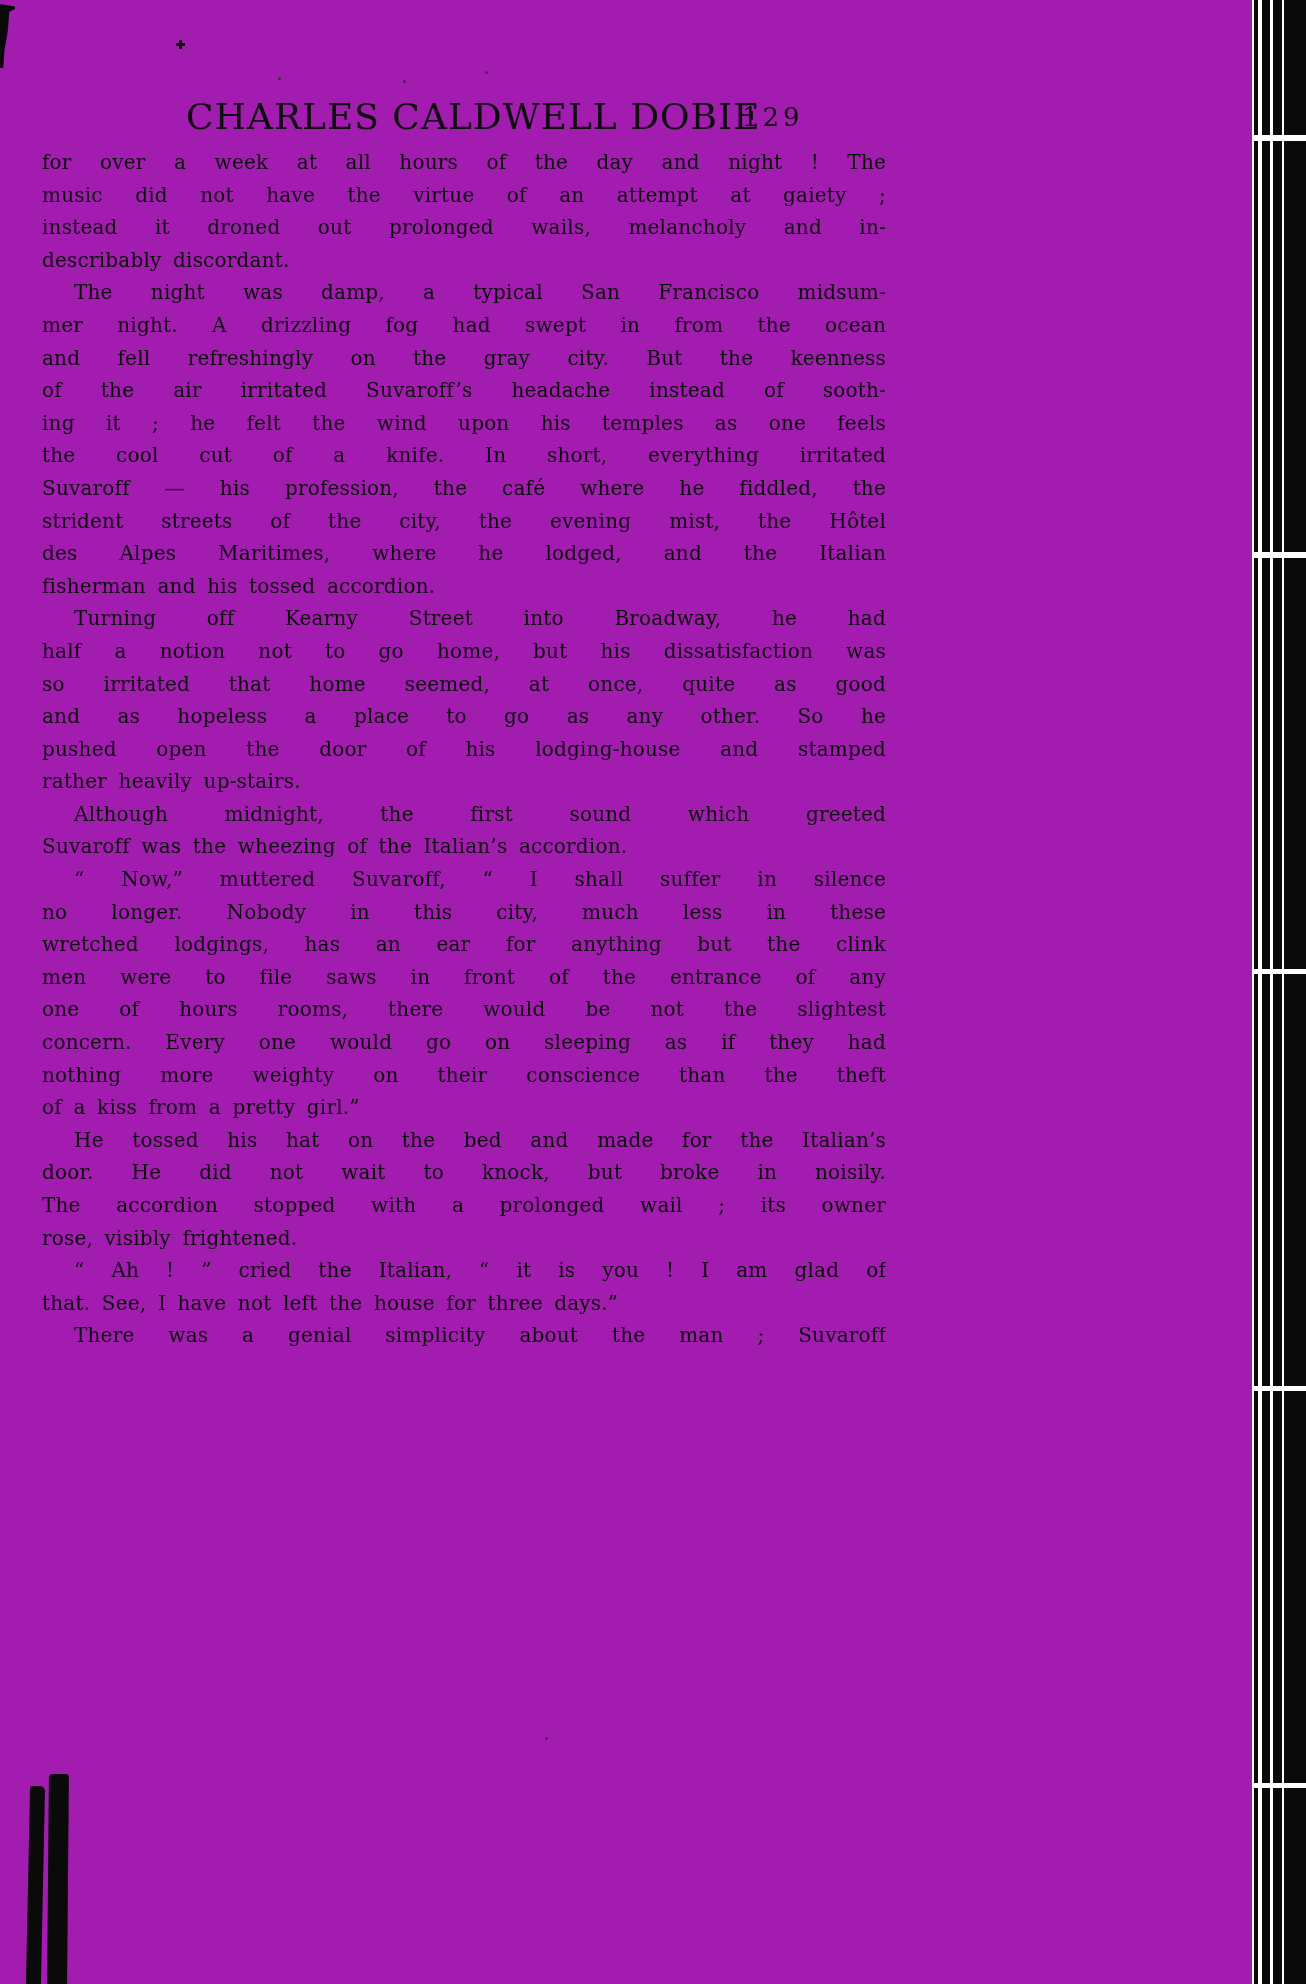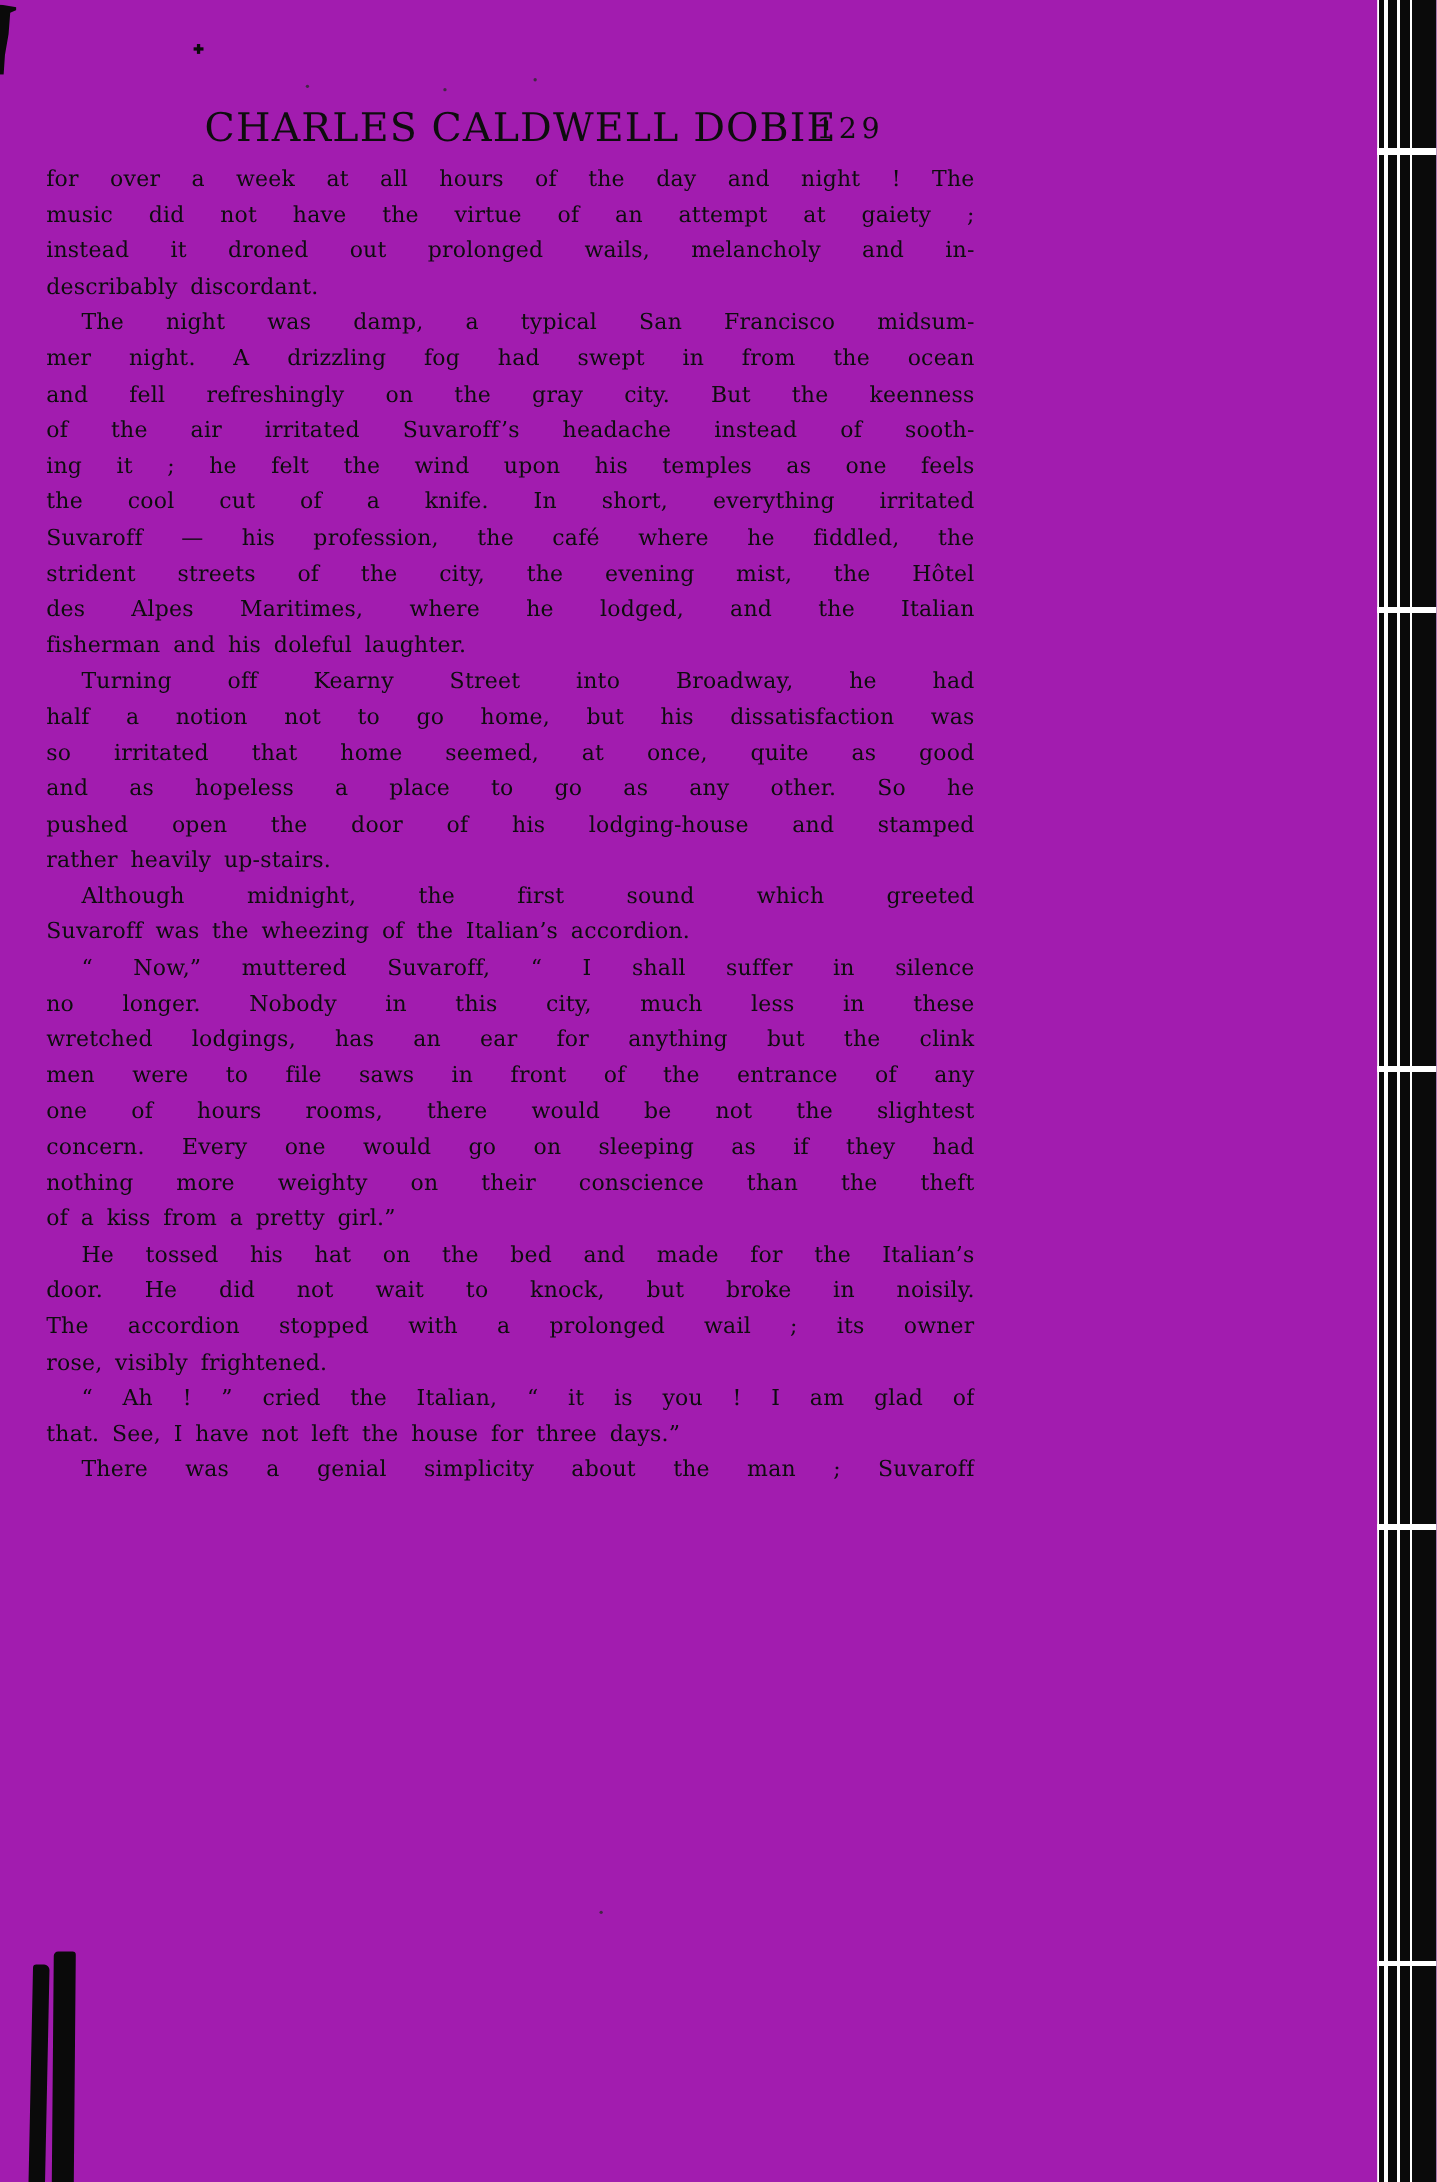--- a/index.html
+++ b/index.html
@@ -135,21 +135,21 @@
       <div class="paragraph">
         <div class="line indent">The night was damp, a typical San Francisco midsum-</div>
         <div class="line">mer night.  A drizzling fog had swept in from the ocean</div>
         <div class="line">and fell refreshingly on the gray city.  But the keenness</div>
         <div class="line">of the air irritated Suvaroff’s headache instead of sooth-</div>
         <div class="line">ing it ; he felt the wind upon his temples as one feels</div>
         <div class="line">the cool cut of a knife.  In short, everything irritated</div>
         <div class="line">Suvaroff — his profession, the café where he fiddled, the</div>
         <div class="line">strident streets of the city, the evening mist, the Hôtel</div>
         <div class="line">des Alpes Maritimes, where he lodged, and the Italian</div>
-        <div class="line last">fisherman and his doleful laughter.</div>
+        <div class="line last">fisherman and his tossed accordion.</div>
       </div>
       <div class="paragraph">
         <div class="line indent">Turning off Kearny Street into Broadway, he had</div>
         <div class="line">half a notion not to go home, but his dissatisfaction was</div>
         <div class="line">so irritated that home seemed, at once, quite as good</div>
         <div class="line">and as hopeless a place to go as any other.  So he</div>
         <div class="line">pushed open the door of his lodging-house and stamped</div>
         <div class="line last">rather heavily up-stairs.</div>
       </div>
       <div class="paragraph">

